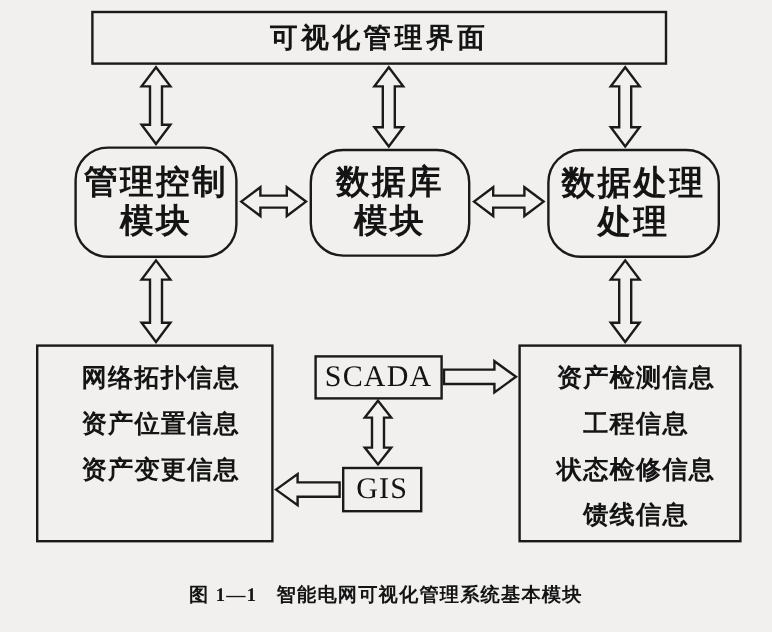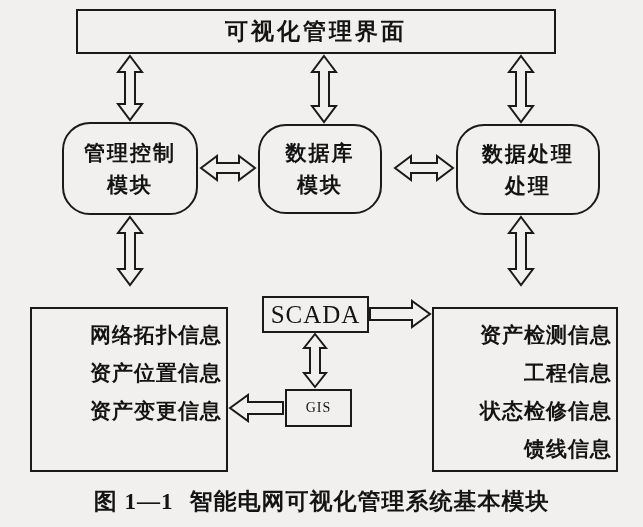--- a/index.html
+++ b/index.html
@@ -29,70 +29,69 @@
   .top-box {
     left: 76px; top: 9px; width: 480px; height: 45px;
     font-size: 23px;
     font-weight: 600;
     letter-spacing: 3px;
     text-align: right;
   }
   .module {
     border-radius: 28px;
     flex-direction: column;
-    font-size: 21px;
+    font-size: 28px;
     font-weight: 600;
     line-height: 32px;
     letter-spacing: 2px;
   }
   .module-control    { left: 62px;  top: 122px; width: 136px; height: 93px; }
-  .module-database   { left: 258px; top: 124px; width: 124px; height: 90px; }
+  .module-database   { left: 258px; top: 124px; width: 134px; height: 90px; }
   .module-processing { left: 456px; top: 124px; width: 144px; height: 91px; }
   .info-box {
     flex-direction: column;
-    align-items: flex-end;
+    align-items: center;
     justify-content: flex-start;
     text-align: left;
     font-size: 21px;
     font-weight: 600;
     line-height: 38px;
     padding: 7px 4px 0 14px;
     letter-spacing: 1px;
-    margin-top: 20px;
   }
   .info-left  { left: 30px;  top: 287px; width: 198px; height: 165px; }
   .info-right { left: 432px; top: 287px; width: 186px; height: 165px; }
   .scada-box {
     left: 262px; top: 296px; width: 107px; height: 37px;
     font-size: 25px;
     letter-spacing: 1px;
   }
   .gis-box {
     left: 285px; top: 389px; width: 67px; height: 38px;
-    font-size: 14px;
+    font-size: 25px;
     letter-spacing: 1px;
   }
   .connectors {
     position: absolute;
     left: 0; top: 0;
     width: 643px; height: 527px;
     pointer-events: none;
   }
   .connectors polygon {
     fill: #f1f0ee;
     stroke: #1a1a1a;
     stroke-width: 2;
     stroke-linejoin: miter;
   }
   .caption {
     position: absolute;
     left: 0; top: 486px;
     width: 643px;
     text-align: center;
-    font-size: 23px;
+    font-size: 16px;
     font-weight: 700;
     letter-spacing: 1px;
   }
   .caption .gap { display: inline-block; width: 16px; }
 </style>
 </head>
 <body>
 
 <div class="stage">
 

